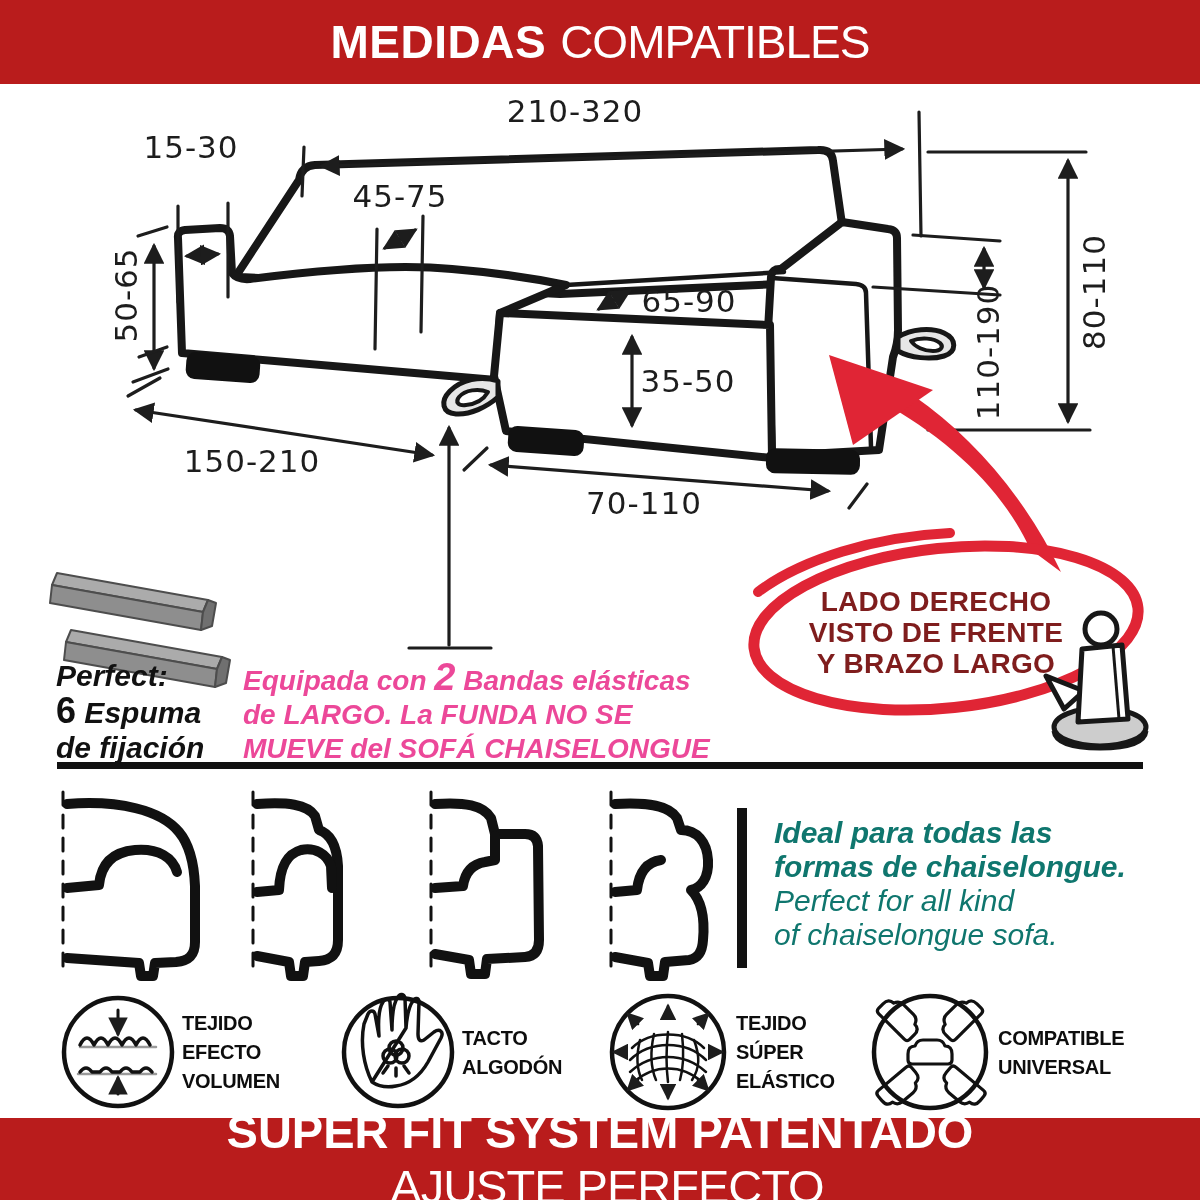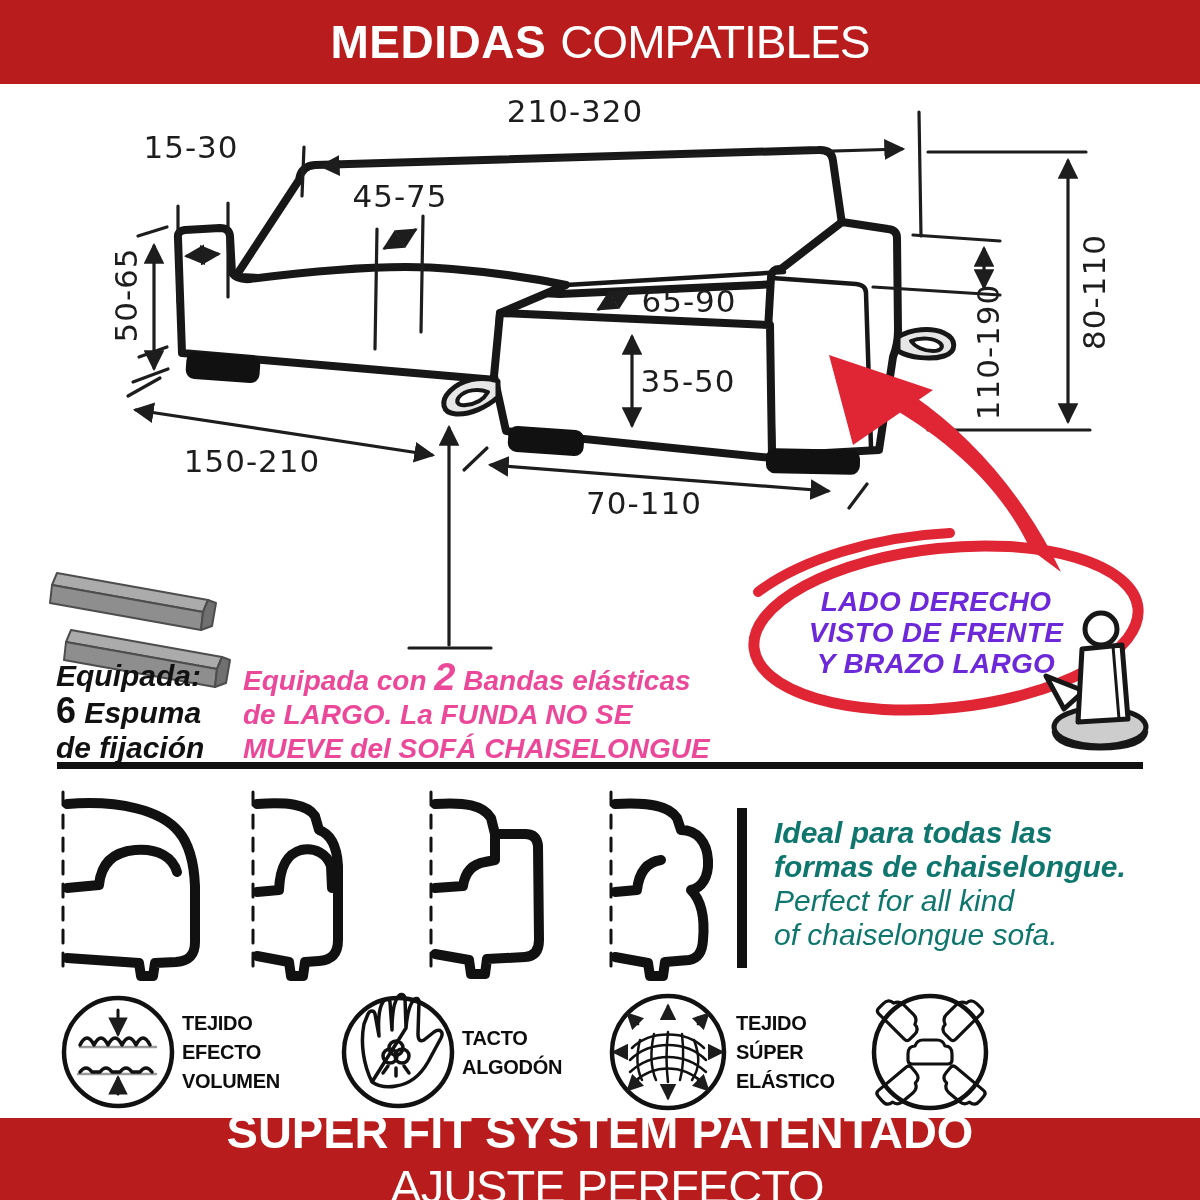--- a/index.html
+++ b/index.html
@@ -9,22 +9,22 @@
           display:flex;align-items:center;justify-content:center;white-space:nowrap;}
   .banner.top{top:0;height:84px;font-size:46px;letter-spacing:.5px;}
   .banner.bottom{top:1118px;height:82px;font-size:47px;flex-direction:column;}
   .banner .b{font-weight:bold;}
   .banner .l{font-weight:normal;margin-left:14px;letter-spacing:-1px;}
   svg.art{position:absolute;left:0;top:0;pointer-events:none;}
   .dim{position:absolute;font-family:"DejaVu Sans",sans-serif;font-size:31px;color:#1d1d1d;
        white-space:nowrap;transform:translate(-50%,-50%);letter-spacing:1px;}
   .dim.vert{transform:translate(-50%,-50%) rotate(-90deg);}
   .callout{position:absolute;left:936px;top:632px;transform:translate(-50%,-50%);
-           text-align:center;color:#6d28d9;font-weight:bold;font-size:28px;line-height:31px;
-           white-space:nowrap;letter-spacing:.3px;font-style:italic;}
+           text-align:center;color:#7f1d1d;font-weight:bold;font-size:28px;line-height:31px;
+           white-space:nowrap;letter-spacing:.3px;}
   .contains{position:absolute;left:56px;top:658px;font-style:italic;font-weight:bold;
             font-size:30px;line-height:35px;color:#111;}
   .contains .num{font-style:normal;font-size:36px;}
   .equip{position:absolute;left:243px;top:660px;font-style:italic;font-weight:bold;
          font-size:28px;line-height:34px;color:#ec4899;white-space:nowrap;}
   .equip .num{font-size:38px;font-style:italic;}
   .ideal{position:absolute;left:774px;top:816px;font-size:30px;line-height:34px;
          font-style:italic;color:#0f766e;white-space:nowrap;}
   .ideal .b{font-weight:bold;}
   .feature-label{position:absolute;font-weight:bold;font-size:20px;line-height:29px;
@@ -254,21 +254,21 @@
   <div class="dim" style="left:252px;top:461px">150-210</div>
   <div class="dim" style="left:644px;top:503px">70-110</div>
 
   <div class="callout">
     <div>LADO DERECHO</div>
     <div>VISTO DE FRENTE</div>
     <div>Y BRAZO LARGO</div>
   </div>
 
   <div class="contains">
-    <div>Equipada:</div>
+    <div>Perfect:</div>
     <div><span class="num">6</span><span> Espuma</span></div>
     <div>de fijación</div>
   </div>
 
   <div class="equip">
     <div><span>Equipada con </span><span class="num">2</span><span> Bandas elásticas</span></div>
     <div>de LARGO. La FUNDA NO SE</div>
     <div>MUEVE del SOFÁ CHAISELONGUE</div>
   </div>
 
@@ -286,19 +286,23 @@
   </div>
   <div class="feature-label" style="left:462px;top:1024px">
     <div>TACTO</div>
     <div>ALGODÓN</div>
   </div>
   <div class="feature-label" style="left:736px;top:1009px">
     <div>TEJIDO</div>
     <div>SÚPER</div>
     <div>ELÁSTICO</div>
   </div>
+  <div class="feature-label" style="left:998px;top:1024px">
+    <div>COMPATIBLE</div>
+    <div>UNIVERSAL</div>
+  </div>
 
   <div class="banner bottom">
     <span class="b">SÚPER FIT SYSTEM PATENTADO</span>
     <span class="l">AJUSTE PERFECTO</span>
   </div>
 
 </div>
 
 </body></html>

